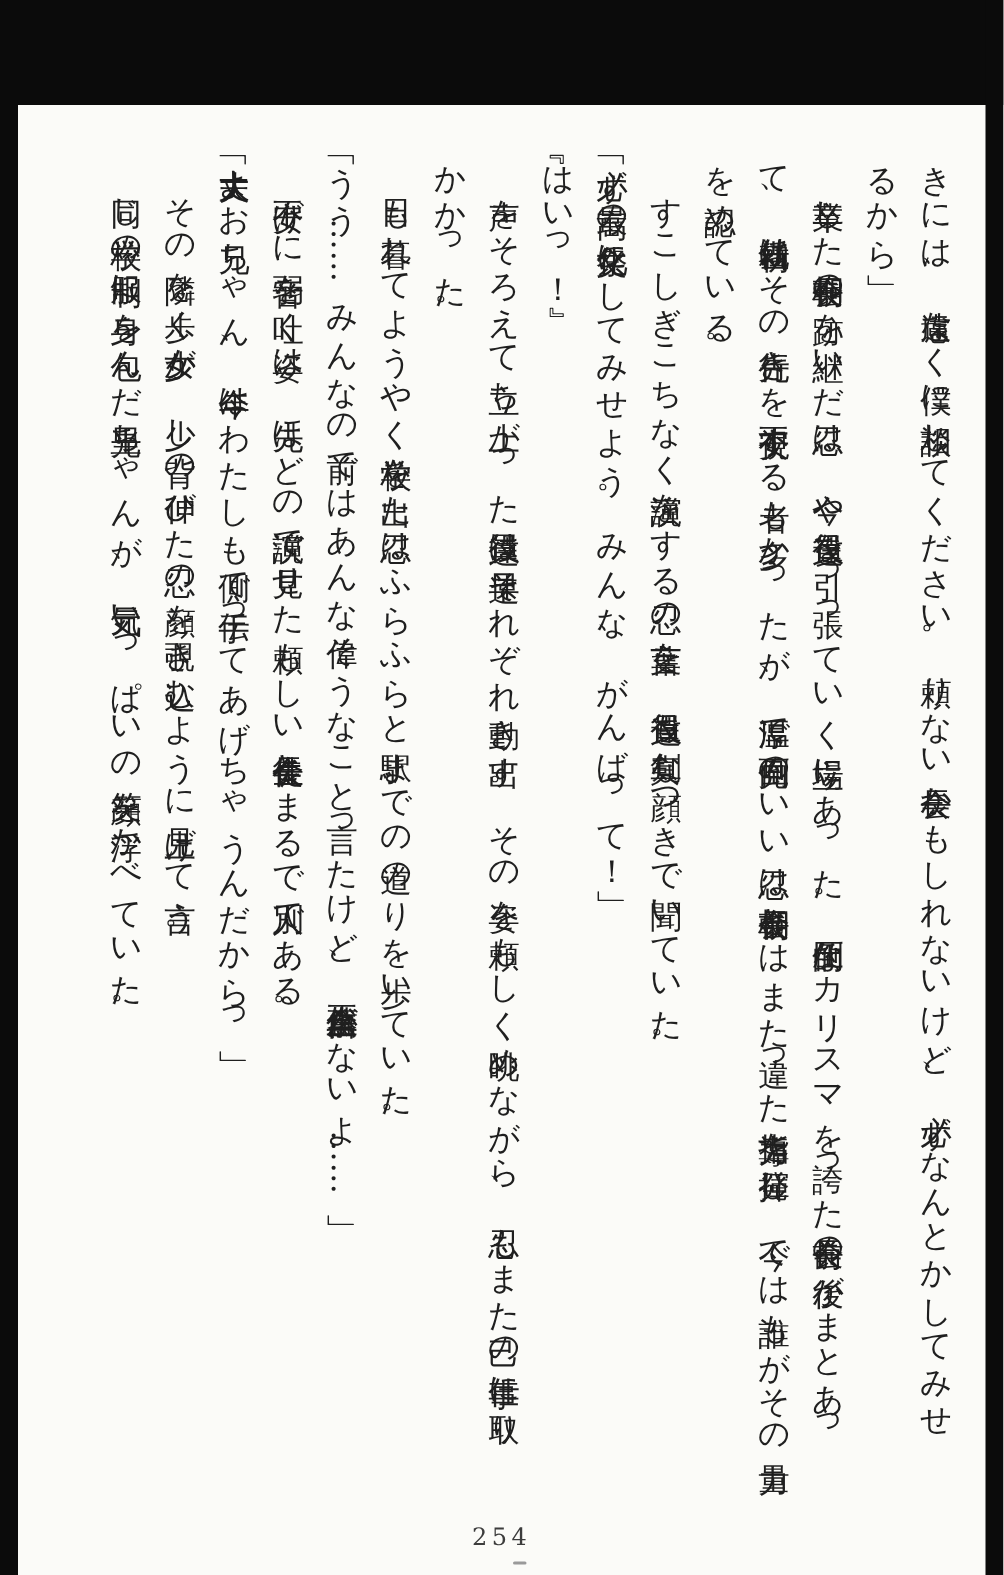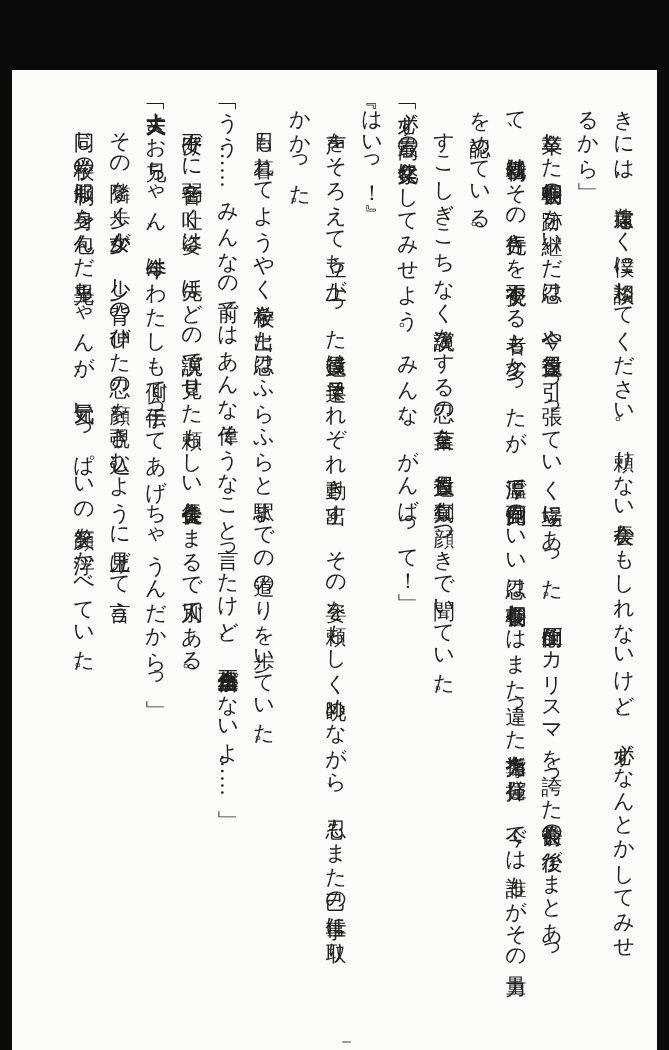--- a/index.html
+++ b/index.html
@@ -96,16 +96,17 @@
       <p class="">『はいっ！』</p>
       <p class="indent">声をそろえて立ち上がった役員達は早速それぞれ動き出す。その姿を頼もしく眺めながら、忍もまた己の仕事に取りかかった。</p>
       <p class="indent">日も暮れてようやく学校を出た忍はふらふらと駅までの道のりを歩いていた。</p>
       <p class="">「うう……みんなの前ではあんな偉そうなこと言ったけど、正直全然自信がないよ……」</p>
       <p class="indent">不安げに弱音を吐く姿は、先ほどの演説で見せた頼もしい生徒会長とまるで別人である。</p>
       <p class="">「大丈夫よお兄ちゃん、今年はわたしも側で手伝ってあげちゃうんだからっ」</p>
       <p class="indent">その隣を歩く少女が、少し背の伸びた忍の顔を覗き込むように見上げて言う。</p>
       <p class="indent">同じ学校の制服に身を包んだ光里ちゃんが、元気いっぱいの笑顔を浮かべていた。</p>
     </div>
 
+  <div class="page-number">254</div>
 
   <div class="scan-artifact"></div>
 
 </div>
 
 </body></html>

